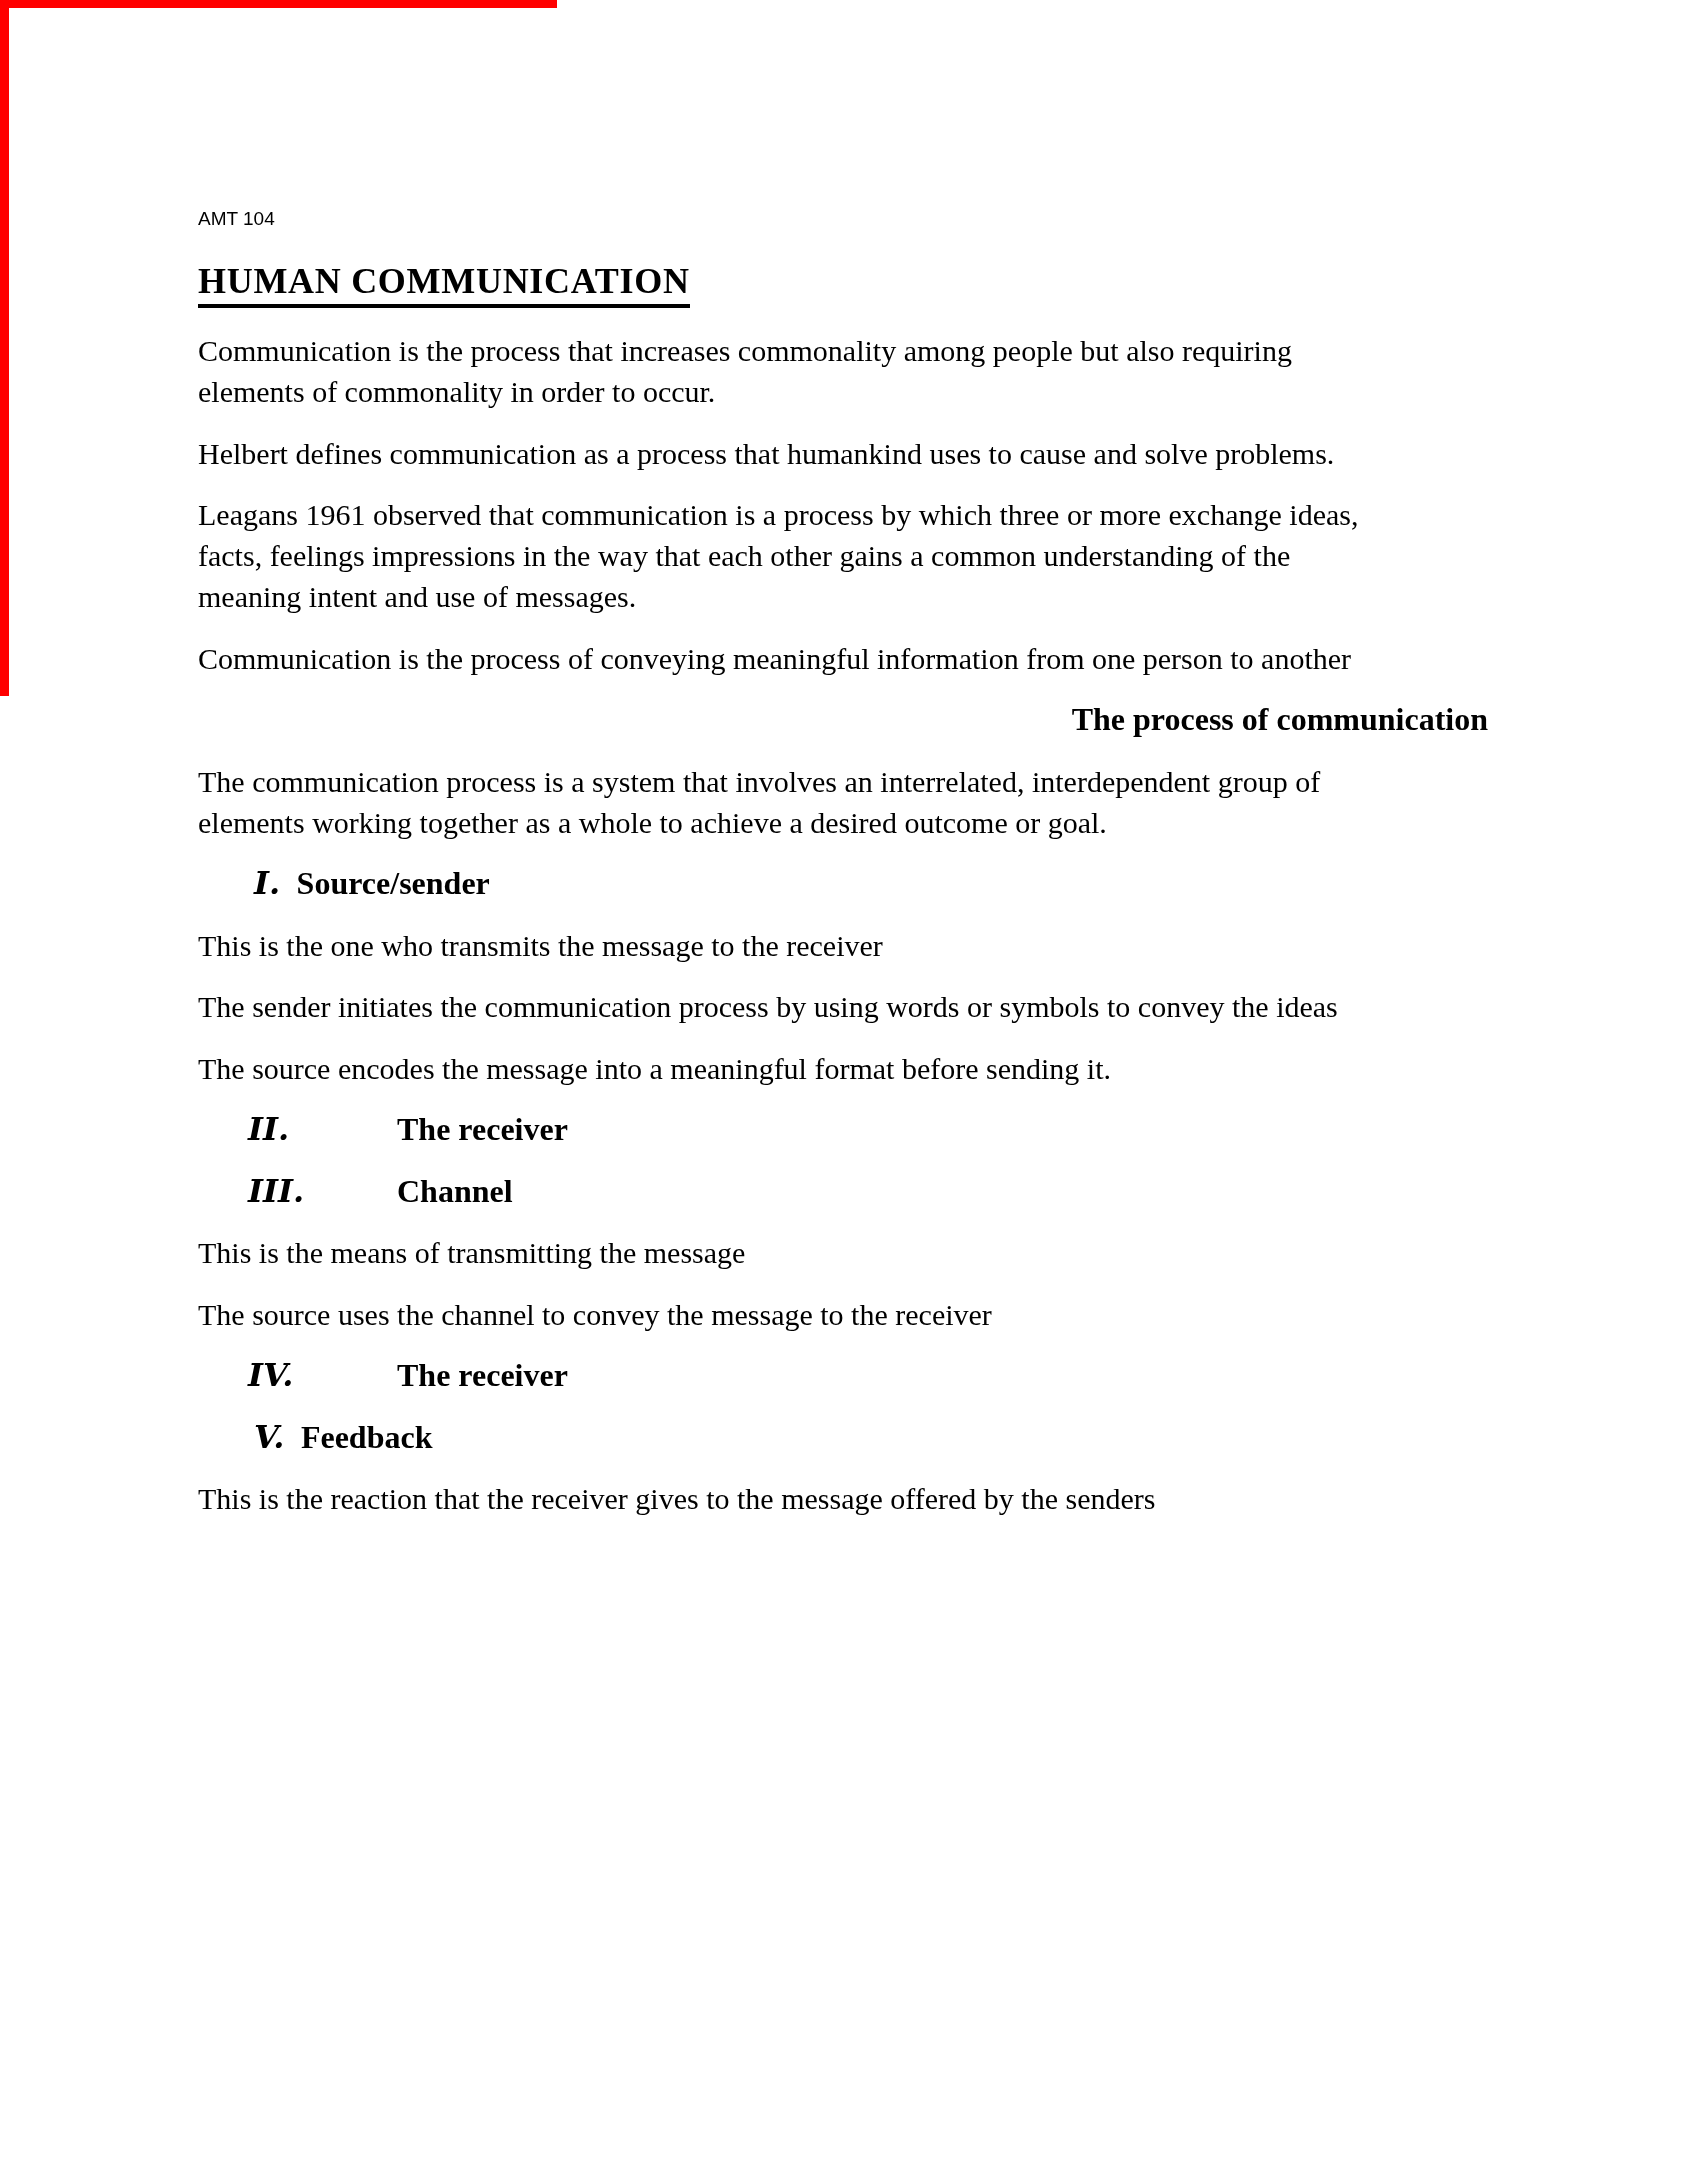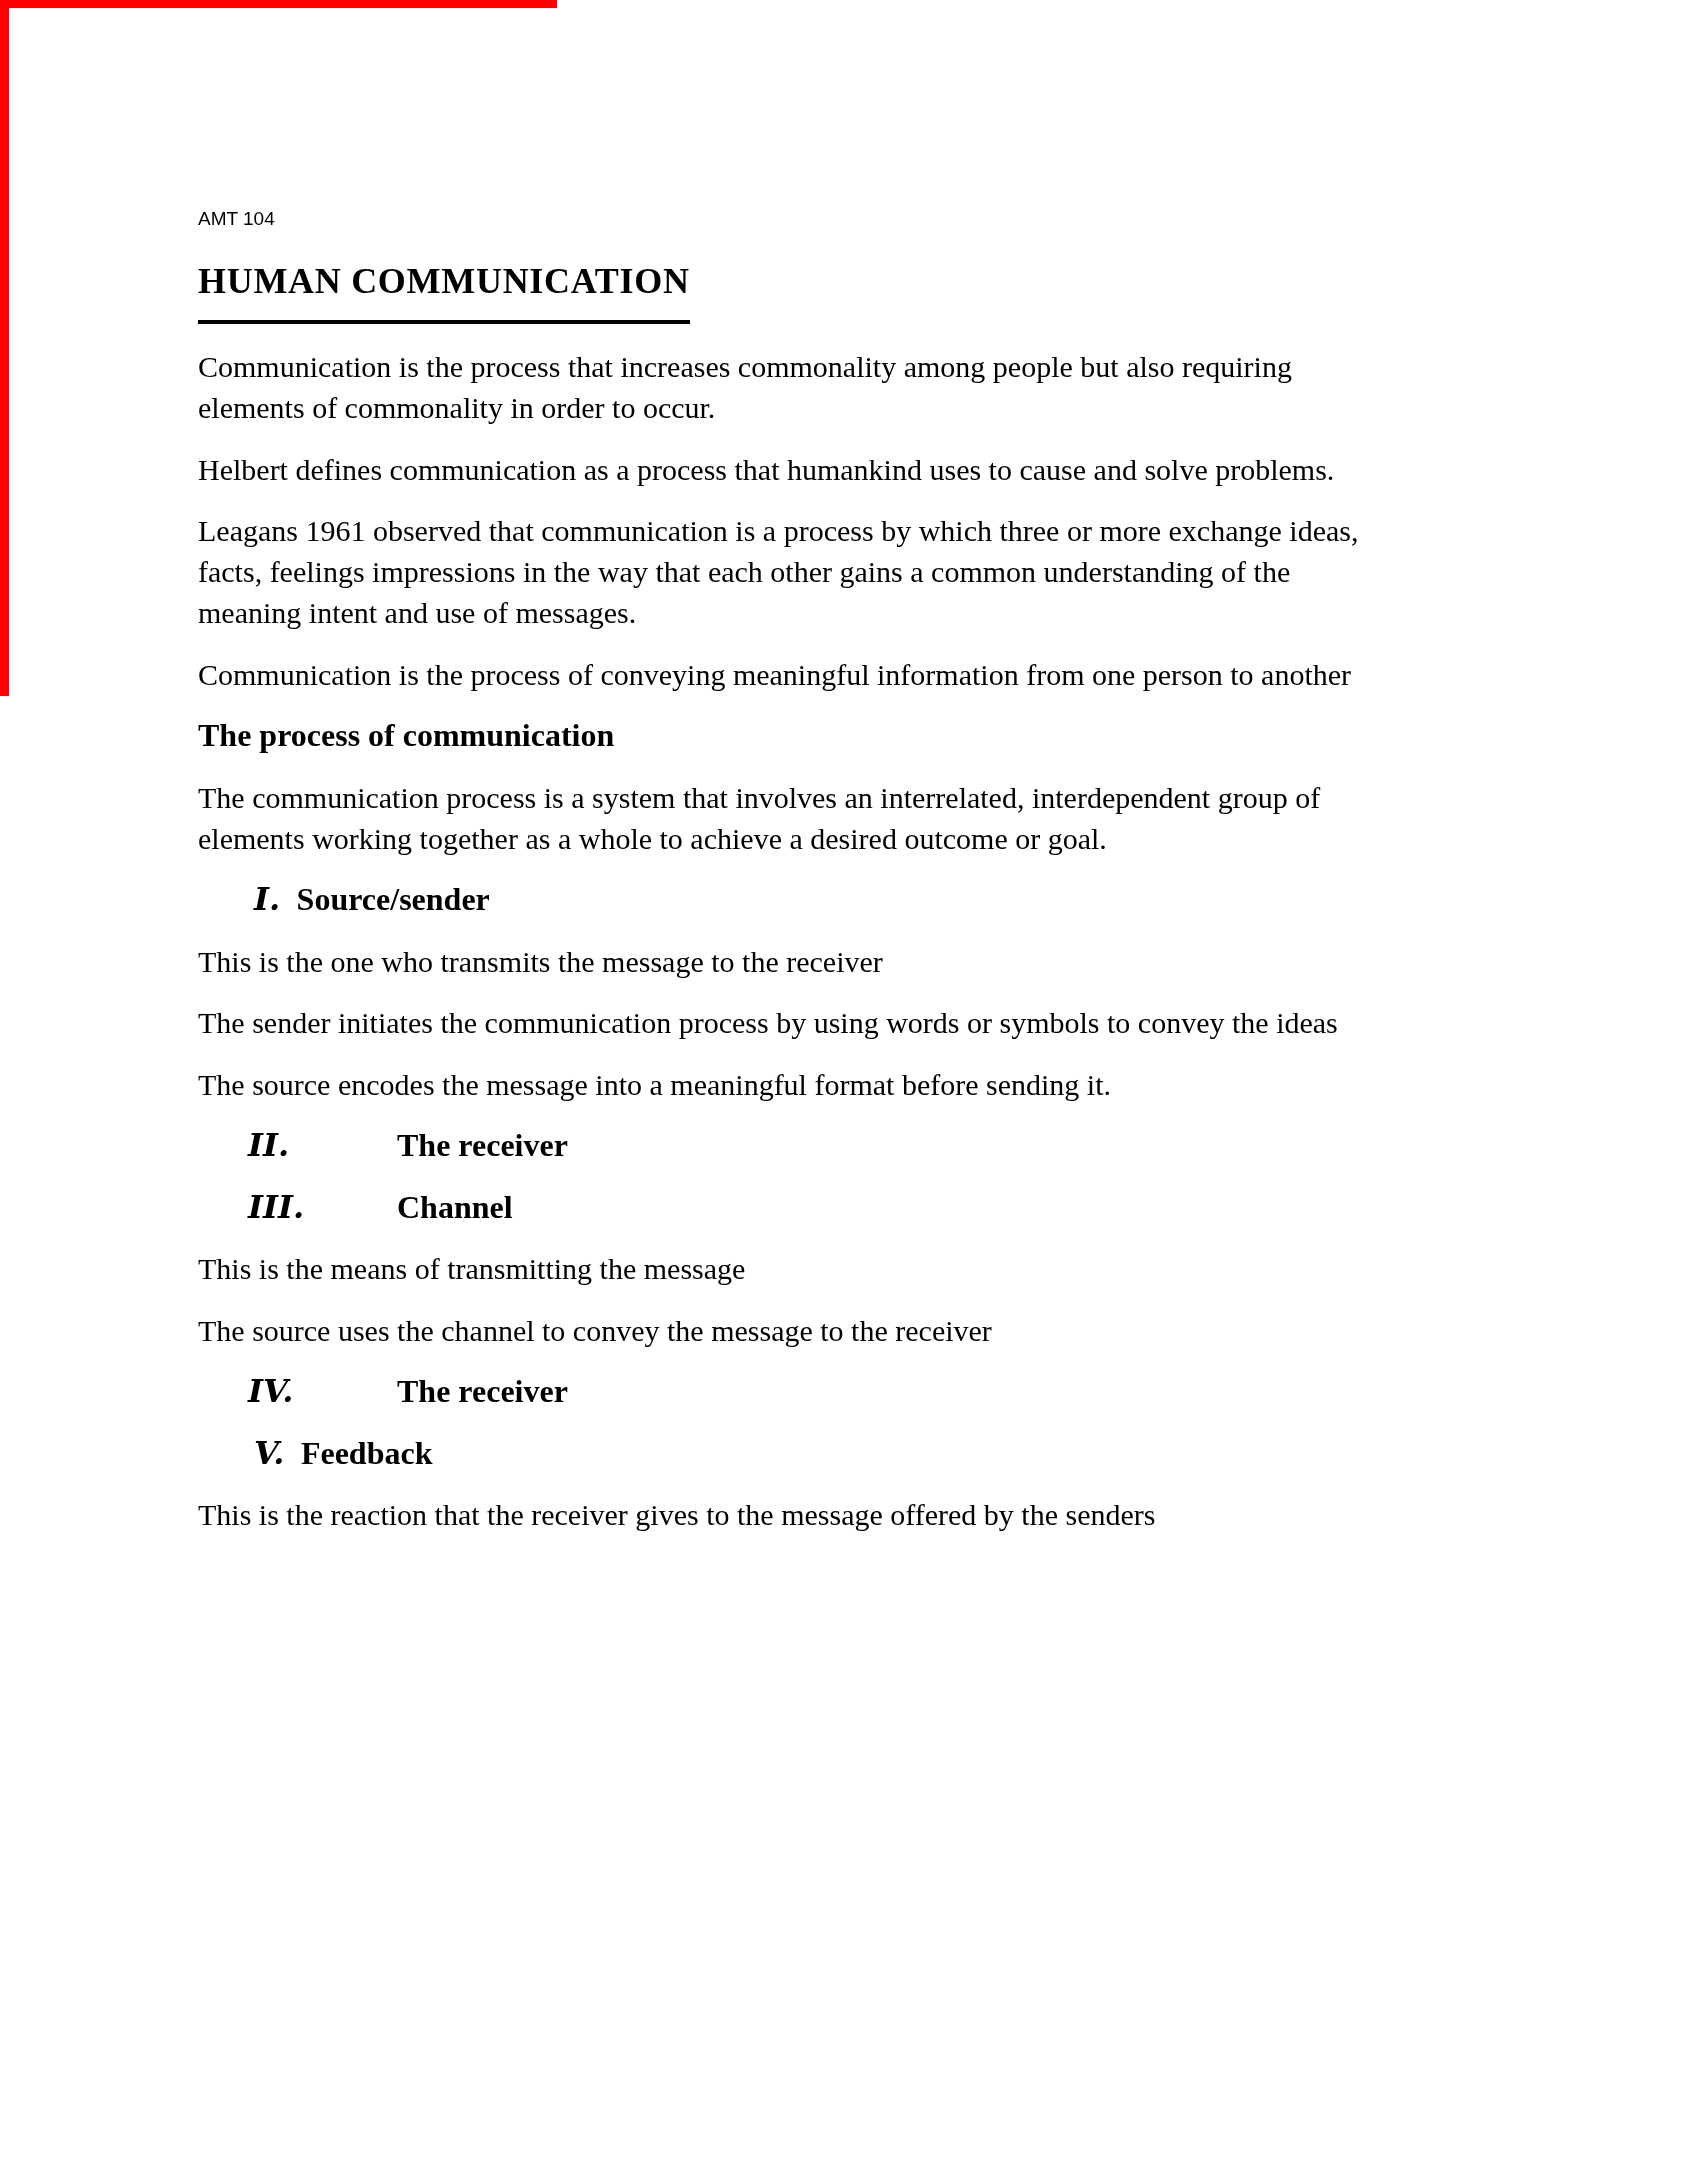--- a/index.html
+++ b/index.html
@@ -31,31 +31,32 @@
   }
   .doc-title{
     font-size:36px;line-height:41px;
     font-weight:bold;
     margin:0 0 22px 0;
     letter-spacing:0.7px;
   }
   .doc-title .u{
     display:inline-block;
     border-bottom:4px solid #000;
-    padding-bottom:18px;
+    padding-bottom:2px;
   }
   .para{
     font-size:30px;line-height:41px;
     margin:0 0 20.5px 0;
     white-space:pre-line;
   }
   .section-heading{
     font-size:32px;line-height:41px;
     font-weight:bold;
     margin:0 0 20.5px 0;
+    text-align:right;
   }
   .list-item{
     display:flex;
     align-items:baseline;
     font-size:32px;line-height:41px;
     margin:0 0 20.5px 0;
   }
   .list-item .num{
     font-family:"DejaVu Serif", serif;
     font-style:italic;

